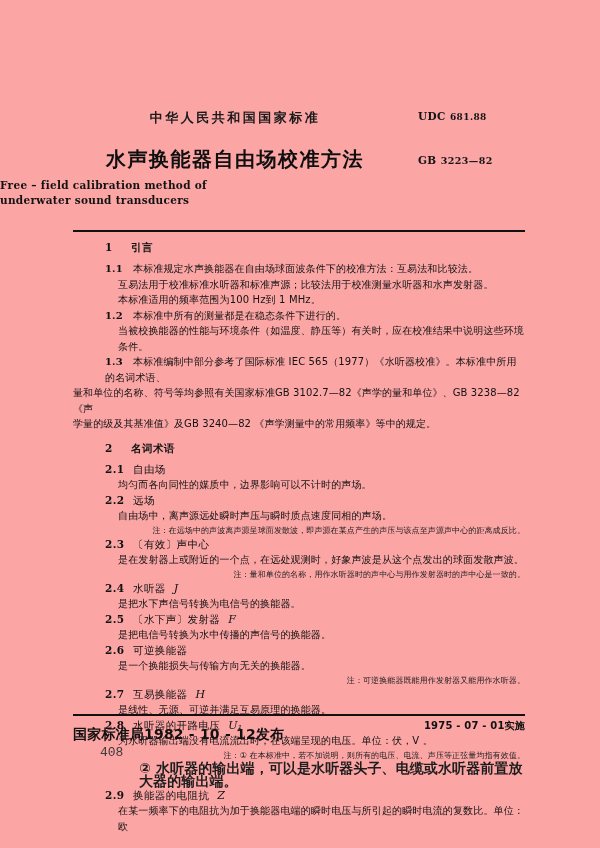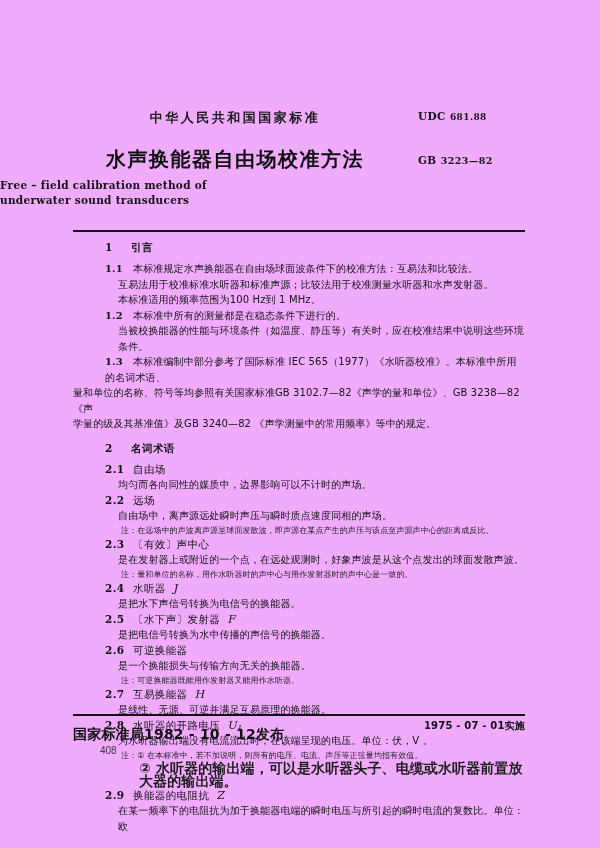--- a/index.html
+++ b/index.html
@@ -13,21 +13,21 @@
     position: relative;
     font-family: "DejaVu Sans", "Liberation Sans", sans-serif;
     color: #1a1a1a;
     overflow: hidden;
   }
   .page {
     position: absolute;
     left: 0; top: 0;
     width: 600px;
     height: 848px;
-    background: #f0abfc;
+    background: #fca5a5;
   }
   
   .header {
     position: absolute;
     left: 0;
     top: 100px;
     width: 600px;
   }
   .nat-std-line {
     position: absolute;
@@ -174,20 +174,21 @@
     padding-left: 0;
     letter-spacing: 0.1px;
   }
   .note {
     font-size: 8px;
     color: #1d1d1d;
     line-height: 13px;
     margin: 0;
     padding-left: 48px;
     letter-spacing: 0.1px;
+    text-align: right;
   }
   .note2 {
     font-size: 14px;
     color: #1d1d1d;
     line-height: 13px;
     margin: 0;
     padding-left: 66px;
     letter-spacing: 0.1px;
     font-weight: bold;
   }
@@ -215,23 +216,23 @@
     right: 0; top: 0;
     font-size: 10px;
     font-weight: bold;
     color: #111111;
     letter-spacing: 0.2px;
   }
   .page-num {
     position: absolute;
     left: 100px;
     top: 745px;
-    font-size: 10px;
+    font-size: 13px;
     color: #3a3a3a;
-    font-family: Liberation Sans, sans-serif;
+    font-family: Liberation Mono, monospace;
   }
 </style>
 </head>
 <body>
 
 <div class="page">
 
   <div class="header">
     <div class="nat-std-line">中华人民共和国国家标准</div>
 

